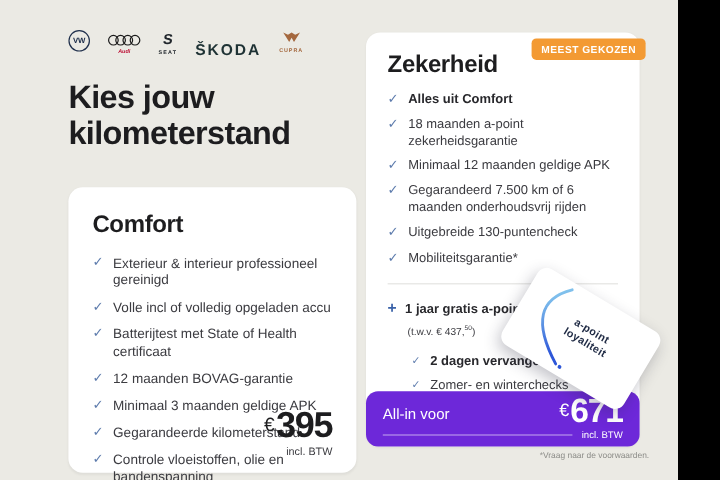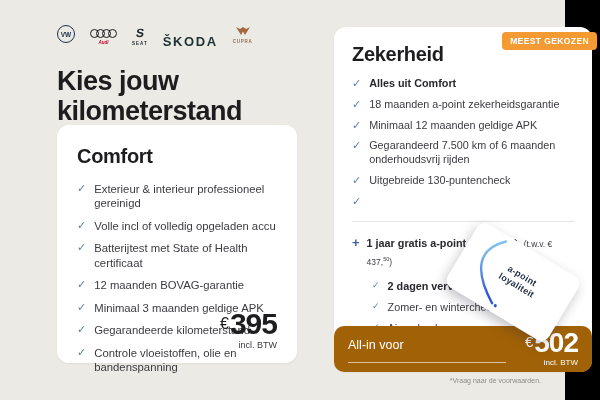--- a/index.html
+++ b/index.html
@@ -31,29 +31,29 @@
 
   
   .card{background:#fff;border-radius:12px;box-sizing:border-box;position:absolute;
     box-shadow:0 1px 2px rgba(0,0,0,0.05);}
   .card h2{margin:0;font-size:20px;font-weight:bold;color:#1d1d1f;letter-spacing:-0.3px;}
   ul.checklist{list-style:none;margin:0;padding:0;display:flex;flex-direction:column;}
   ul.checklist li{display:flex;gap:8px;line-height:1.28;color:#3b3b40;}
   .check{color:#5E7CAD;font-size:11px;line-height:1.2;flex:0 0 auto;}
 
   
-  .comfort-card{left:57px;top:125px;width:240px;height:238px;padding:20px 20px 14px;}
+  .comfort-card{left:57px;top:156px;width:240px;height:238px;padding:20px 20px 14px;}
   .comfort-card ul.checklist{margin-top:14px;gap:8px;font-size:11.3px;}
   .price-block{position:absolute;right:20px;bottom:13px;text-align:right;color:#1d1d1f;}
   .price-cur{font-size:16px;font-weight:normal;vertical-align:5px;margin-right:1px;}
   .price-num{font-size:30px;font-weight:bold;letter-spacing:-1px;line-height:1;}
   .price-note{font-size:9px;color:#3b3b40;margin-top:1px;}
 
   
-  .zeker-card{left:305px;top:27px;width:258px;height:345px;padding:16px 18px 0;margin-left:29px;}
+  .zeker-card{left:305px;top:27px;width:228px;height:345px;padding:16px 18px 0;}
   .badge{position:absolute;top:5px;right:-5px;background:#F39A33;color:#fff;
     font-size:8.5px;font-weight:bold;letter-spacing:0.4px;padding:4px 8px;border-radius:4px;}
   .zeker-card ul.checklist{margin-top:11px;gap:7px;font-size:10.8px;}
   .zeker-card ul.checklist li:first-child .item-text{font-weight:bold;color:#28282c;}
   .divider{border:none;border-top:1px solid #E4E4E1;margin:13px 0 11px;}
   .loyalty-row{display:flex;gap:7px;align-items:baseline;}
   .plus-icon{color:#3A62A8;font-weight:bold;font-size:13px;line-height:1;}
   .loyalty-label{font-size:10.8px;font-weight:bold;color:#28282c;}
   .loyalty-value{font-size:8.5px;color:#3b3b40;margin-left:2px;}
   .loyalty-value sup{font-size:5.5px;}
@@ -64,21 +64,21 @@
   ul.sub-checklist .check{font-size:9px;}
 
   
   .loyal-card{position:absolute;left:120px;top:218px;width:118px;height:74px;background:#fff;
     border-radius:9px;transform:rotate(31deg);box-shadow:0 5px 12px rgba(40,40,60,0.28);z-index:3;}
   .loyal-card svg{position:absolute;left:0;top:0;}
   .loyal-text{position:absolute;left:44px;top:22px;text-align:center;color:#1f2a44;
     font-size:9px;font-weight:bold;line-height:1.25;letter-spacing:0.3px;}
 
   
-  .blue-bar{position:absolute;left:0;right:0;bottom:0;height:46px;background:#a16207;
+  .blue-bar{position:absolute;left:0;right:0;bottom:0;height:46px;background:#6d28d9;
     border-radius:10px;z-index:2;}
   .allin-label{position:absolute;left:14px;top:12px;font-size:12.5px;color:#fff;}
   .allin-line{position:absolute;left:14px;bottom:9px;width:158px;border-top:1px solid rgba(255,255,255,0.6);}
   .bar-price{position:absolute;right:14px;top:3px;text-align:right;color:#fff;}
   .bar-cur{font-size:15px;vertical-align:5px;margin-right:1px;}
   .bar-num{font-size:28px;font-weight:bold;letter-spacing:-1px;line-height:1;}
   .bar-note{font-size:8px;margin-top:1px;}
 
   .footnote{position:absolute;left:305px;top:377px;width:236px;text-align:right;
     font-size:7px;color:#8d8d89;}
@@ -176,20 +176,21 @@
     <li>
         <span class="check">✓</span>
         <span class="item-text">Gegarandeerd 7.500 km of 6 maanden onderhoudsvrij rijden</span>
       </li>
     <li>
         <span class="check">✓</span>
         <span class="item-text">Uitgebreide 130-puntencheck</span>
       </li>
     <li>
         <span class="check">✓</span>
+        <span class="item-text">Mobiliteitsgarantie*</span>
       </li>
   </ul>
   <hr class="divider">
   <div class="loyalty-row">
     <span class="plus-icon">+</span>
     <span>
       <span class="loyalty-label">1 jaar gratis a-point loyaliteit*</span>
       <span class="loyalty-value"><span>(t.w.v. € 437,</span><sup>50</sup><span>)</span></span>
     </span>
   </div>
@@ -228,19 +229,19 @@
     <div class="loyal-text">
       <div>a-point</div>
       <div>loyaliteit</div>
     </div>
   </div>
 
   <div class="blue-bar">
     <div class="allin-label">All-in voor</div>
     <div class="allin-line"></div>
     <div class="bar-price">
-      <div><span class="bar-cur">€</span><span class="bar-num">502</span></div>
+      <div><span class="bar-cur">€</span><span class="bar-num">671</span></div>
       <div class="bar-note">incl. BTW</div>
     </div>
   </div>
 </div>
 
 <div class="footnote">*Vraag naar de voorwaarden.</div>
 
 </body></html>

